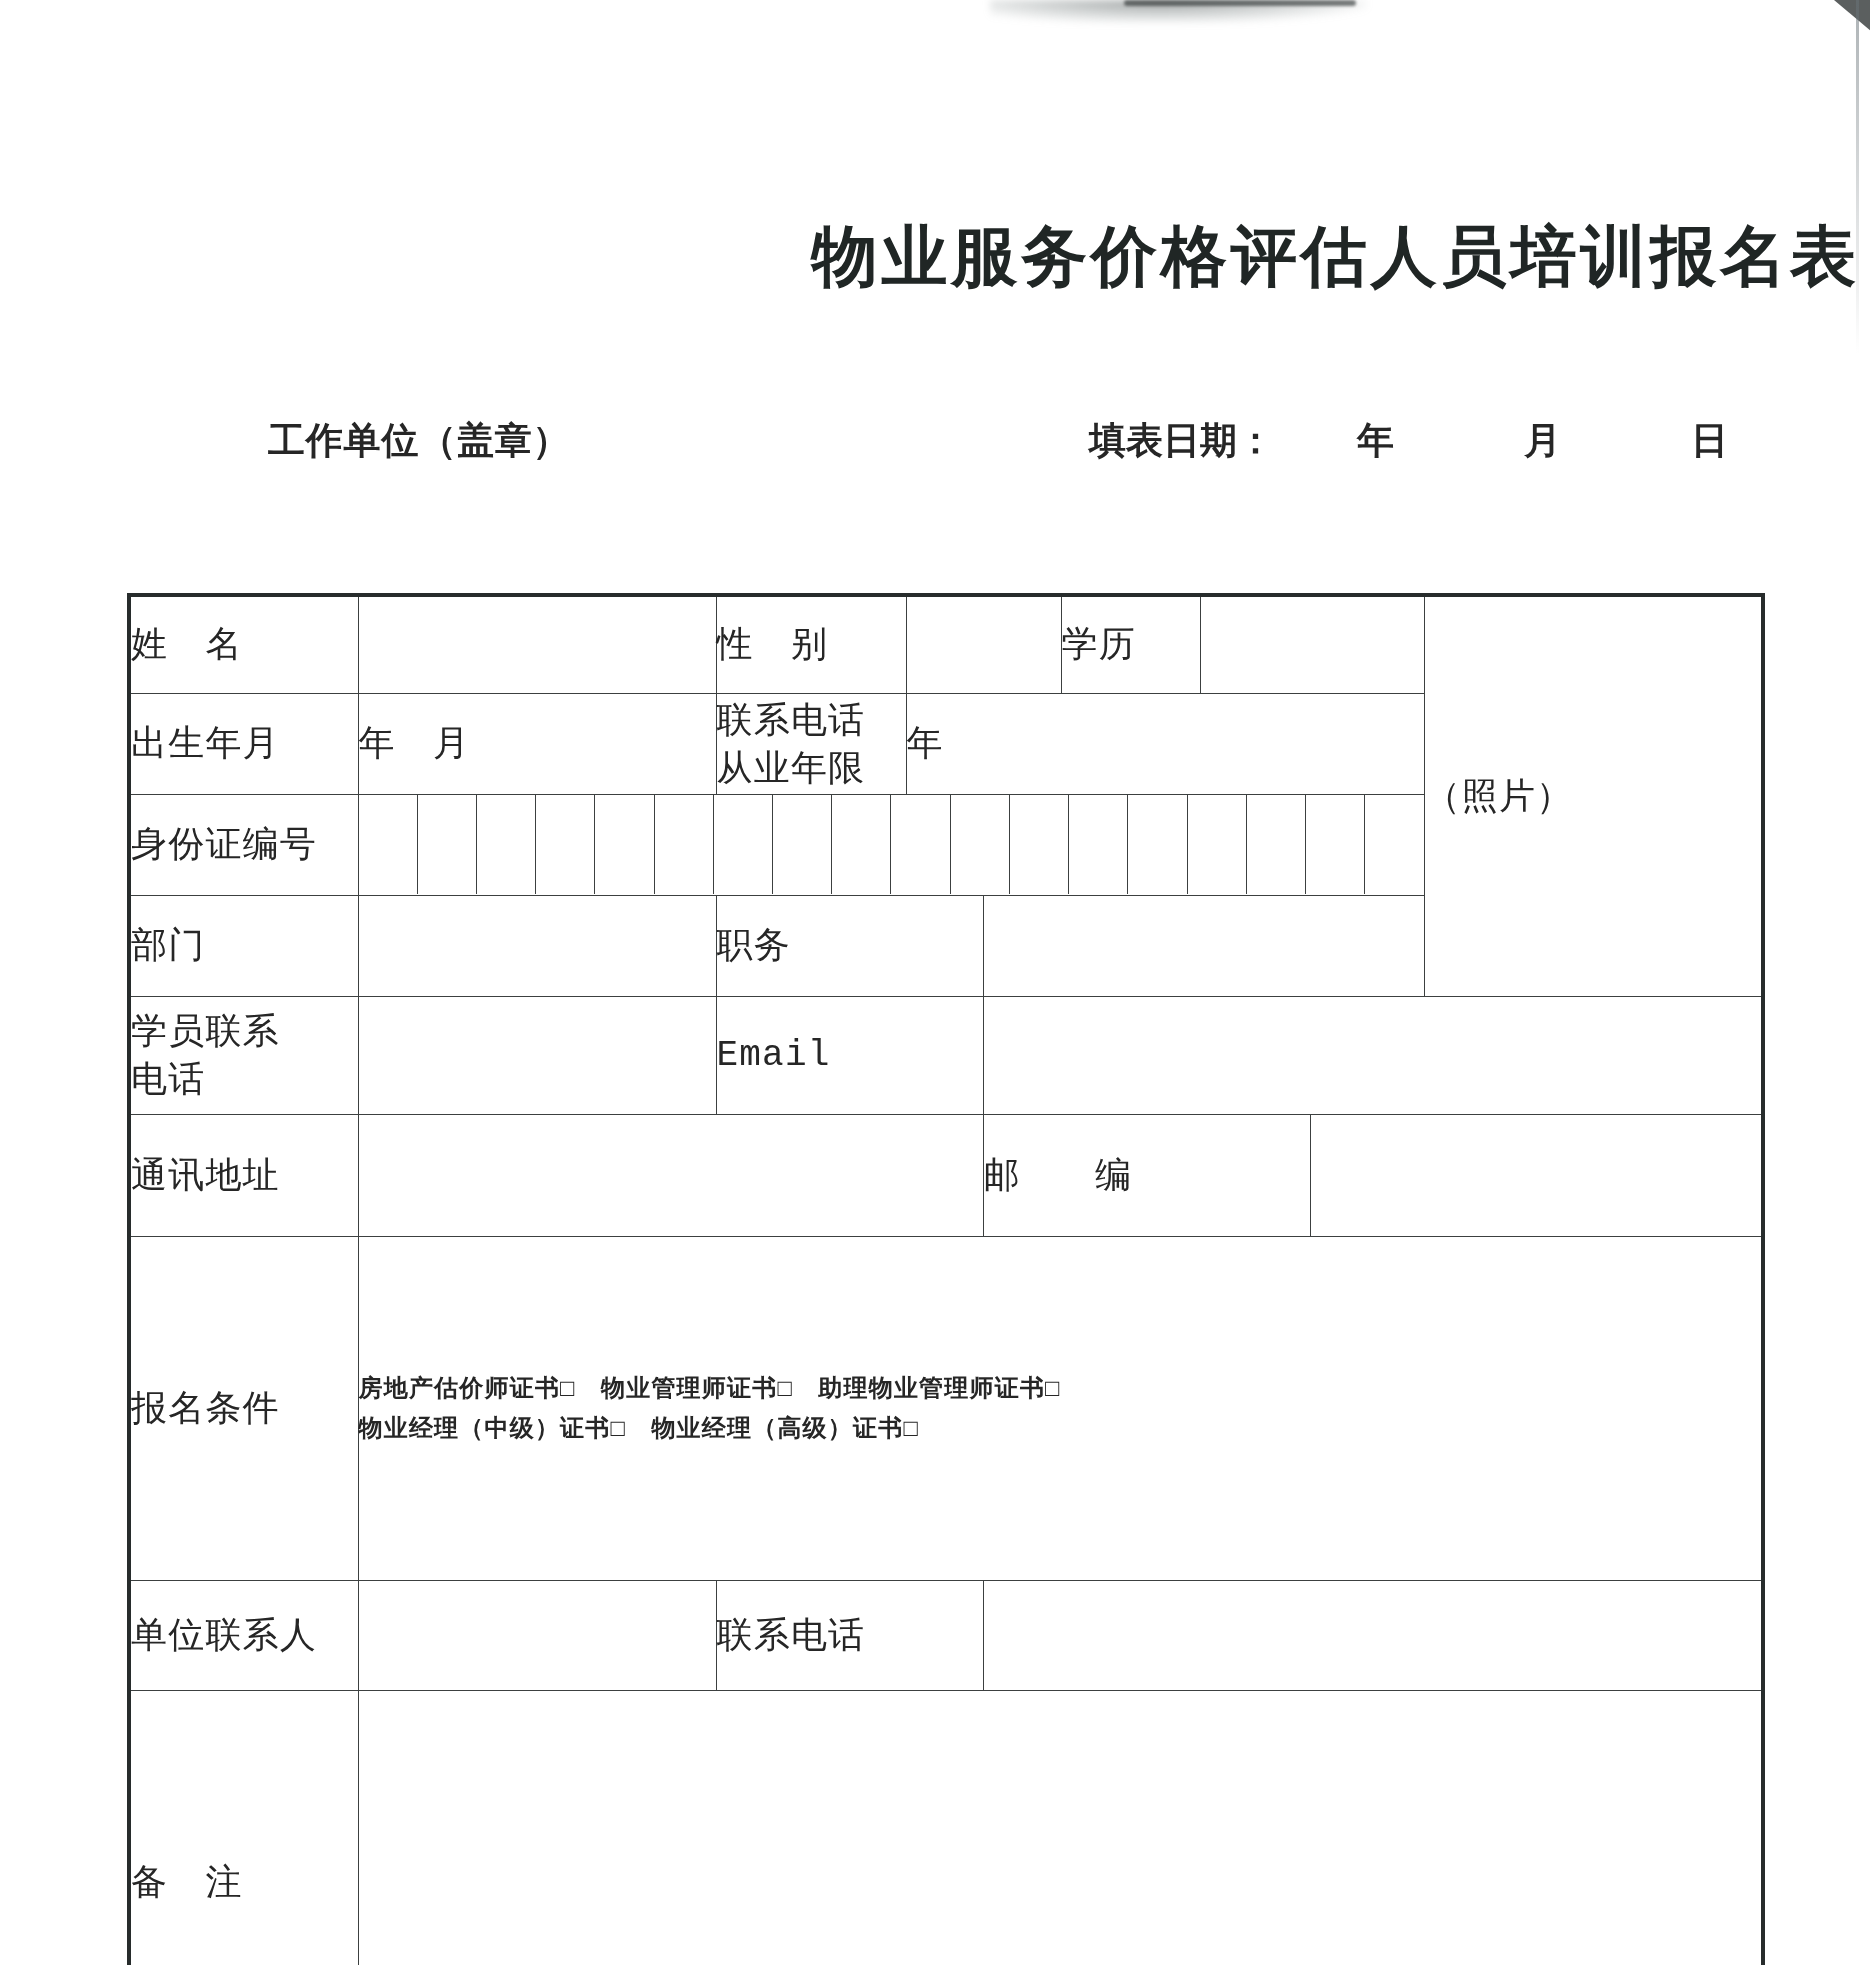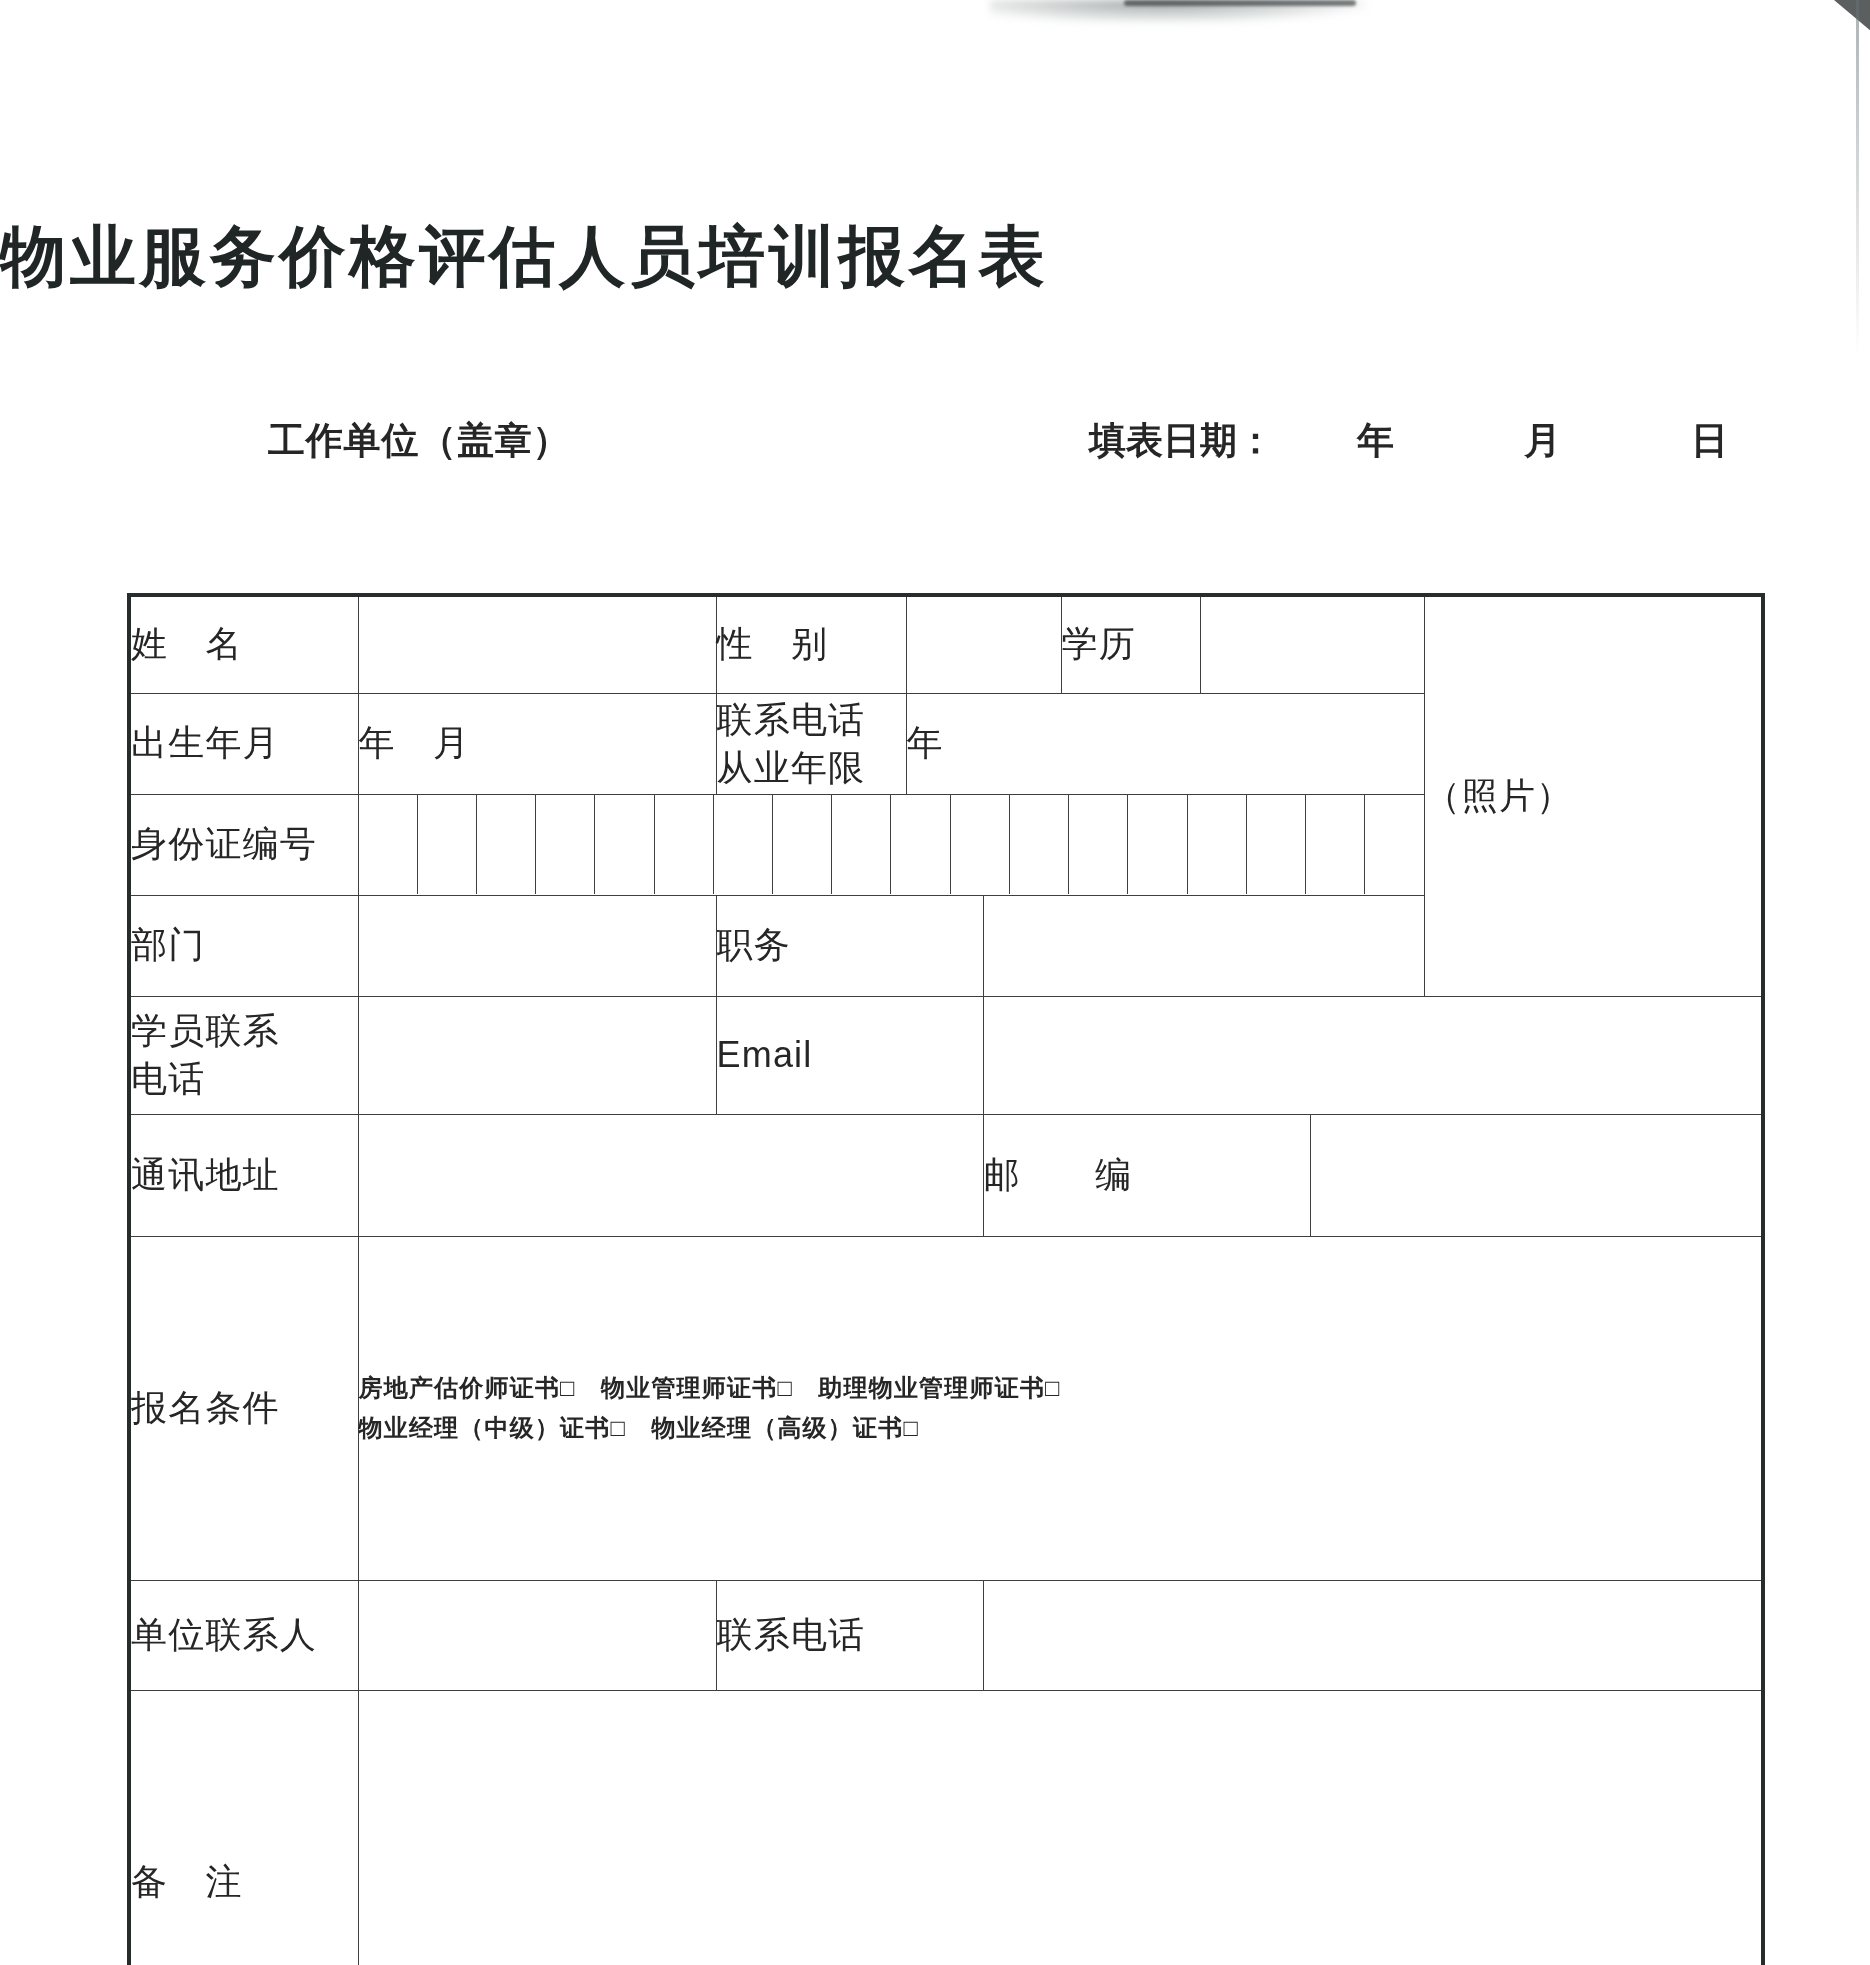--- a/index.html
+++ b/index.html
@@ -36,22 +36,22 @@
     border-top:31px solid rgba(55,60,60,.82);
     border-left:37px solid transparent;
   }
   .edge-line{
     position:absolute; left:1856px; top:0; width:2.8px; height:354px;
     background: linear-gradient(rgba(105,115,120,.55), rgba(105,115,120,0));
   }
 
   
   .doc-title{
-    position:absolute; left:0; right:0; top:212px;
-    text-align:left;
+    position:absolute; left:0; right:11px; top:212px;
+    text-align:right;
     font-size:66px; font-weight:700; letter-spacing:3.9px;
     color:#20262５;
     color:#202625;
   }
   .header-row{ position:absolute; left:0; right:0; top:416px; height:47px; }
   .work-unit{
     position:absolute; left:268px; top:0;
     font-size:37px; font-weight:600; letter-spacing:0.8px;
   }
   .fill-date{
@@ -76,21 +76,21 @@
     text-align:left; vertical-align:middle;
     padding:0;
     color:var(--ink);
     letter-spacing:1.2px;
   }
   tr.r1{height:98px;} tr.r2{height:101px;} tr.r3{height:101px;margin-top:18px;}
   tr.r4{height:101px;} tr.r5{height:118px;} tr.r6{height:122px;}
   tr.r7{height:344px;} tr.r8{height:110px;} tr.r9{height:387px;}
 
   td.two-line{ line-height:1.32; }
-  td.email-cell{ font-family:Liberation Sans, sans-serif; letter-spacing:0.4px; font-size:35px;margin-left:16px; }
+  td.email-cell{ font-family:Liberation Mono, monospace; letter-spacing:0.4px; font-size:35px;margin-left:16px; }
 
   .id-strip{ display:flex; height:99px; }
   .id-cell{ flex:1 1 0; border-right:1.6px solid var(--border); }
   .id-cell:last-child{ border-right:none; }
 
   td.conditions-cell{ letter-spacing:0.8px; padding-right:110px; }
   .cond-line{ font-weight:600; font-size:24px; line-height:1.65; white-space:nowrap; }
 </style>
 </head>
 <body>

